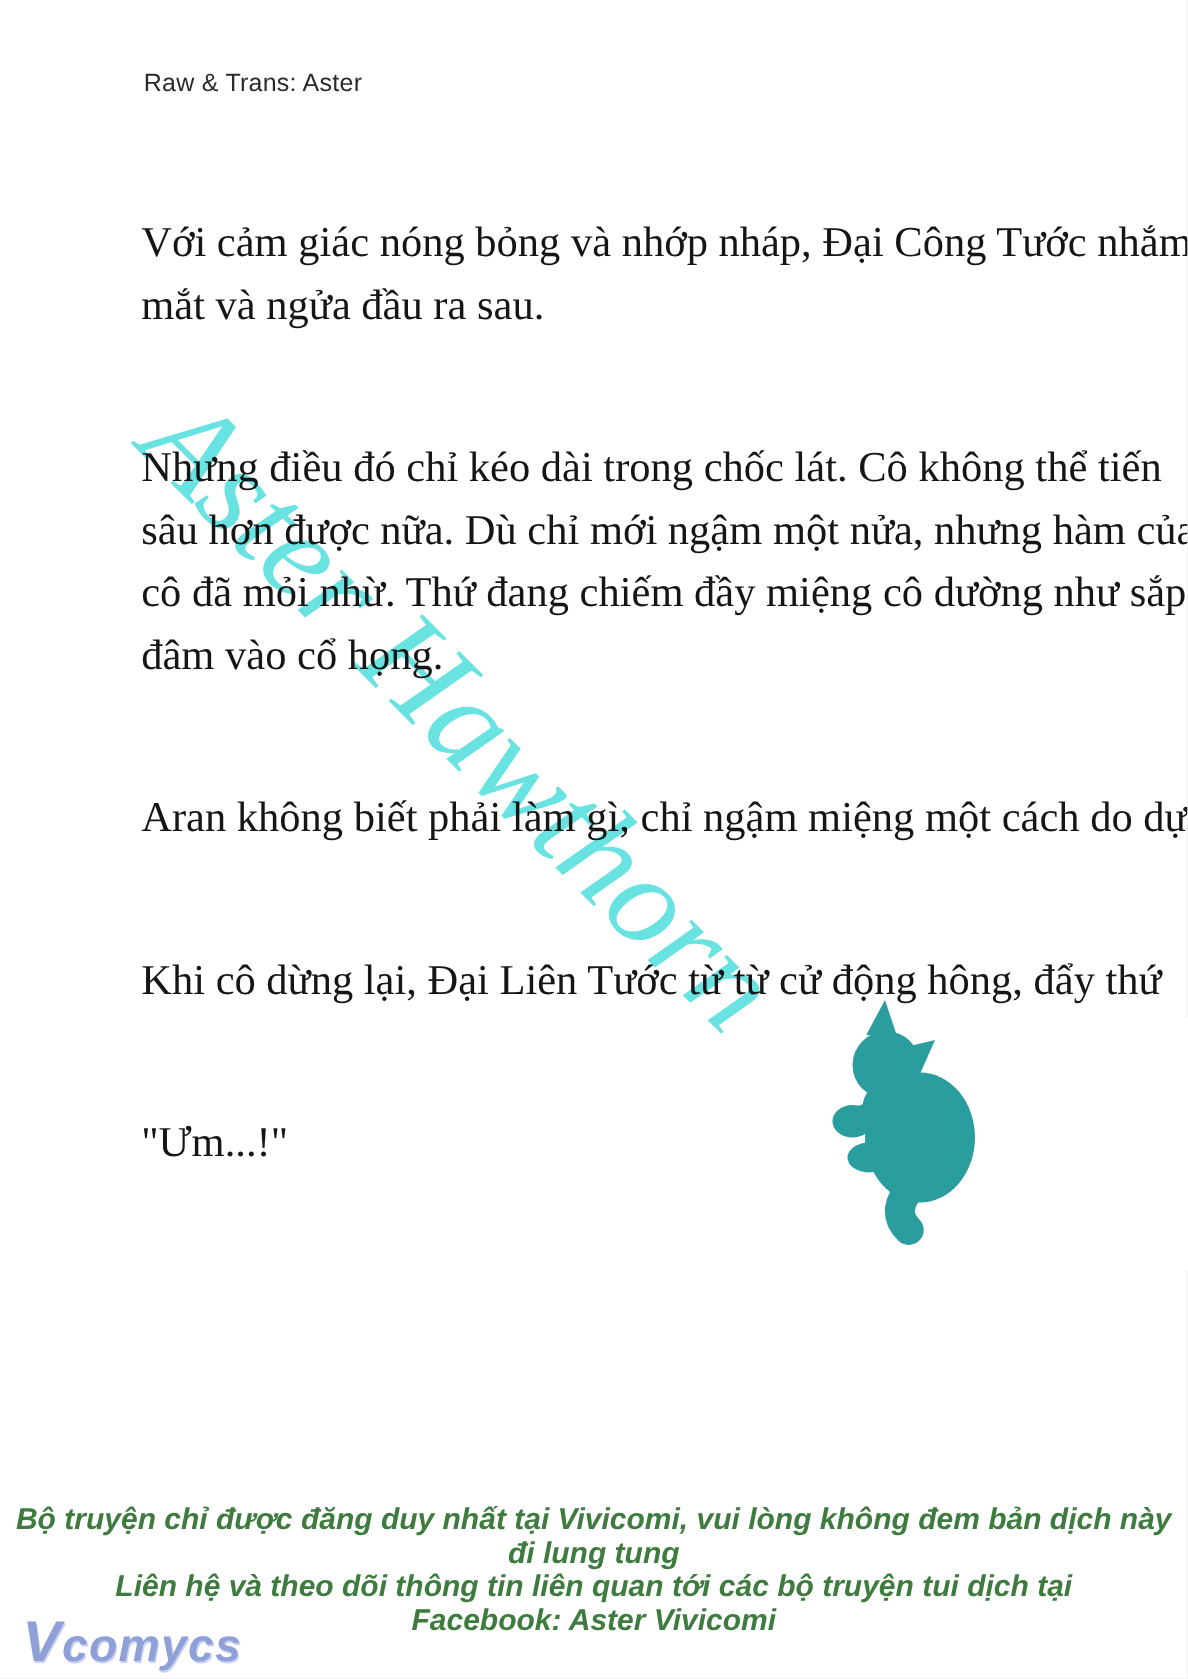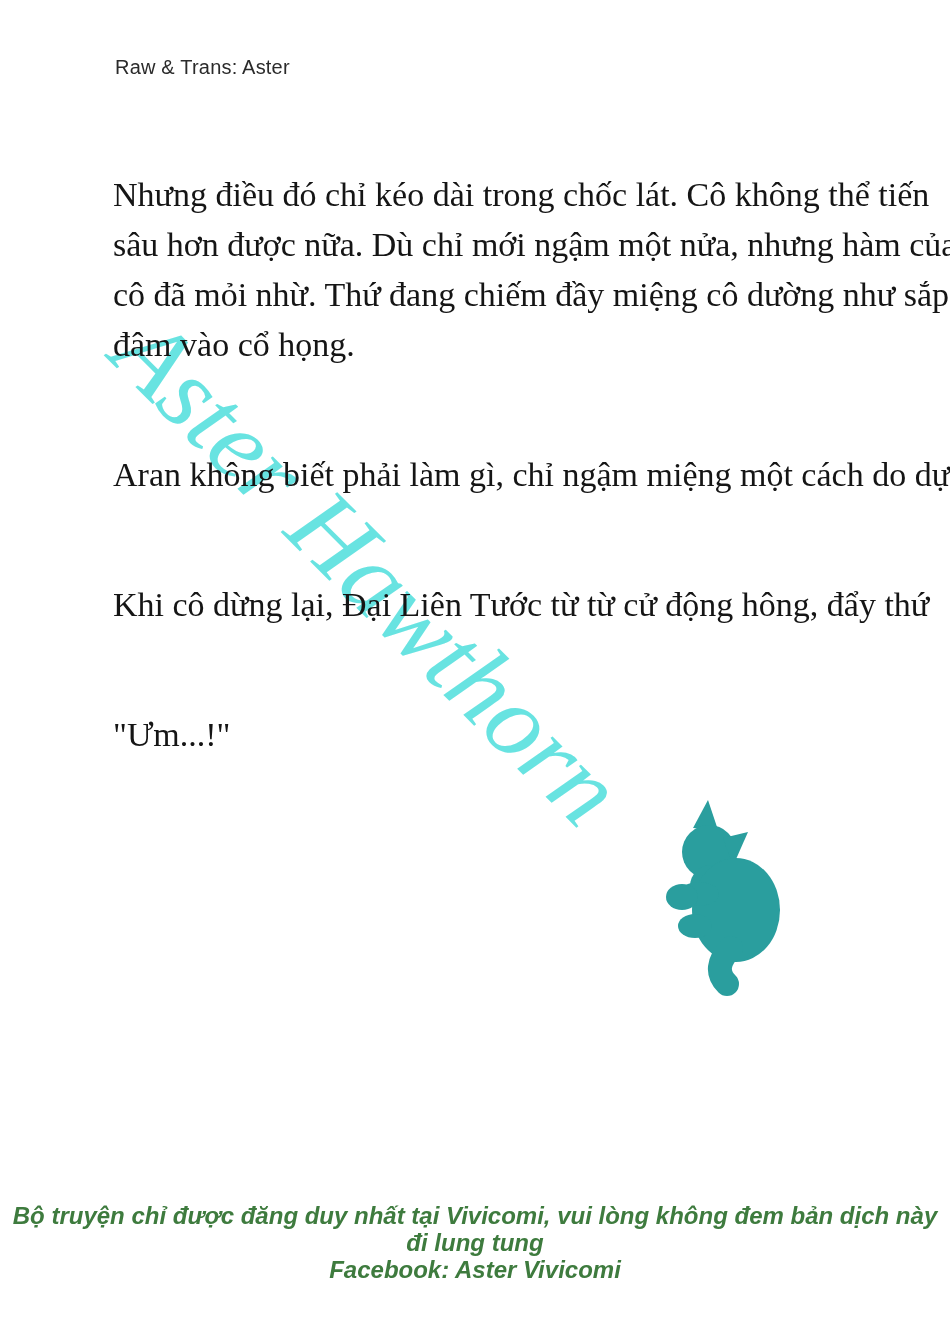--- a/index.html
+++ b/index.html
@@ -121,35 +121,41 @@
 
         <ellipse cx="50" cy="128" rx="17" ry="12"></ellipse>
 
         <path d="M 86 150 Q 66 170 82 186" fill="none" stroke="var(--cat-color)" stroke-width="24" stroke-linecap="round"></path>
       </g>
     </svg>
   </div>
 
   <div class="body-text">
       <div class="paragraph">
+        <div class="text-line">Với cảm giác nóng bỏng và nhớp nháp, Đại Công Tước nhắm</div>
+        <div class="text-line">mắt và ngửa đầu ra sau.</div>
+      </div>
+      <div class="paragraph">
         <div class="text-line">Nhưng điều đó chỉ kéo dài trong chốc lát. Cô không thể tiến</div>
         <div class="text-line">sâu hơn được nữa. Dù chỉ mới ngậm một nửa, nhưng hàm của</div>
         <div class="text-line">cô đã mỏi nhừ. Thứ đang chiếm đầy miệng cô dường như sắp</div>
         <div class="text-line">đâm vào cổ họng.</div>
       </div>
       <div class="paragraph">
         <div class="text-line">Aran không biết phải làm gì, chỉ ngậm miệng một cách do dự.</div>
       </div>
       <div class="paragraph">
         <div class="text-line">Khi cô dừng lại, Đại Liên Tước từ từ cử động hông, đẩy thứ</div>
       </div>
       <div class="paragraph">
         <div class="text-line">"Ưm...!"</div>
       </div>
     </div>
 
   <div class="footer">
       <div class="footer-line">Bộ truyện chỉ được đăng duy nhất tại Vivicomi, vui lòng không đem bản dịch này đi lung tung</div>
+      <div class="footer-line">Liên hệ và theo dõi thông tin liên quan tới các bộ truyện tui dịch tại</div>
       <div class="footer-line">Facebook: Aster Vivicomi</div>
     </div>
 
+  <div class="site-logo"><span class="logo-v">V</span><span>comycs</span></div>
 
 </div>
 
 </body></html>

